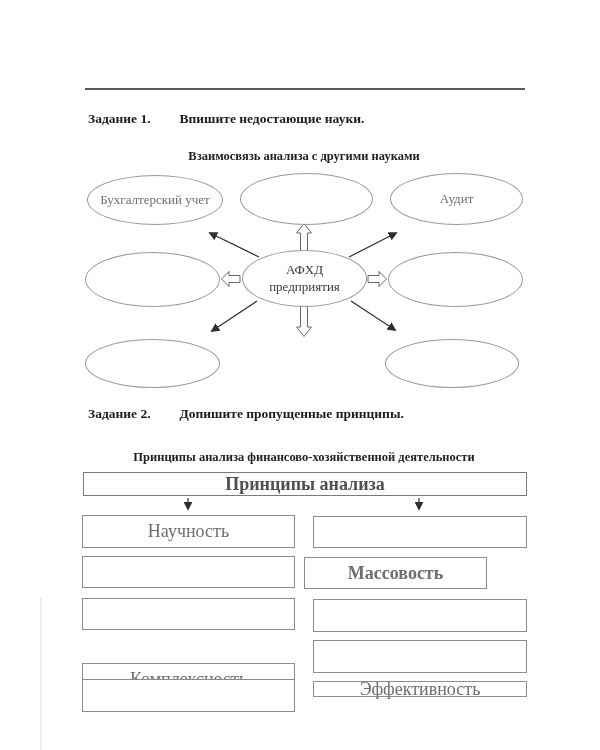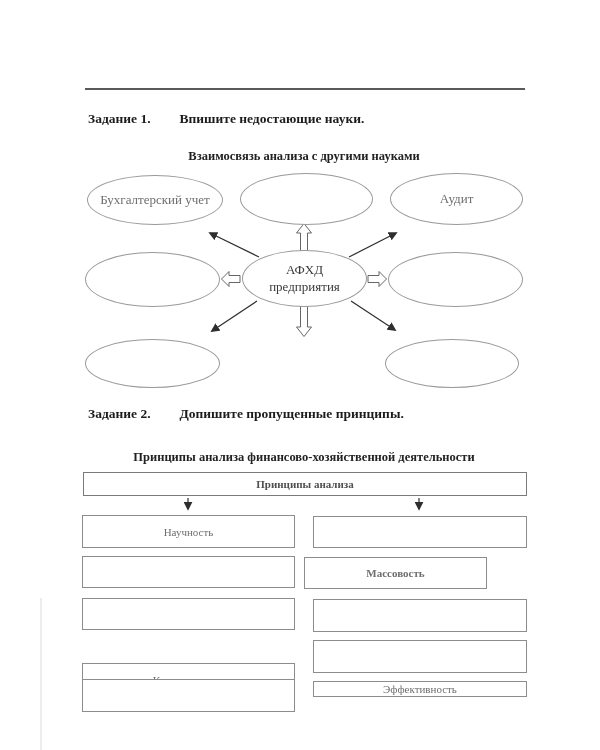--- a/index.html
+++ b/index.html
@@ -46,21 +46,21 @@
   }
   .arrow-layer {
     position:absolute; left:0; top:0; width:600px; height:750px;
     pointer-events:none;
   }
   
   .pbox {
     position:absolute; box-sizing:border-box; background:#ffffff;
     border:1px solid #8c8c8c;
     display:flex; align-items:center; justify-content:center;
-    font-size:11px; color:#6e6e6e; text-align:center;
+    font-size:18px; color:#6e6e6e; text-align:center;
   }
   .pbox.root {
     left:83px; top:472px; width:444px; height:24px;
     border-color:#7a7a7a; font-weight:bold; color:#4f4f4f;
   }
   .fold-line {
     position:absolute; left:40px; top:598px; width:2px; height:152px;
     background:#ededed;
   }
 </style>

